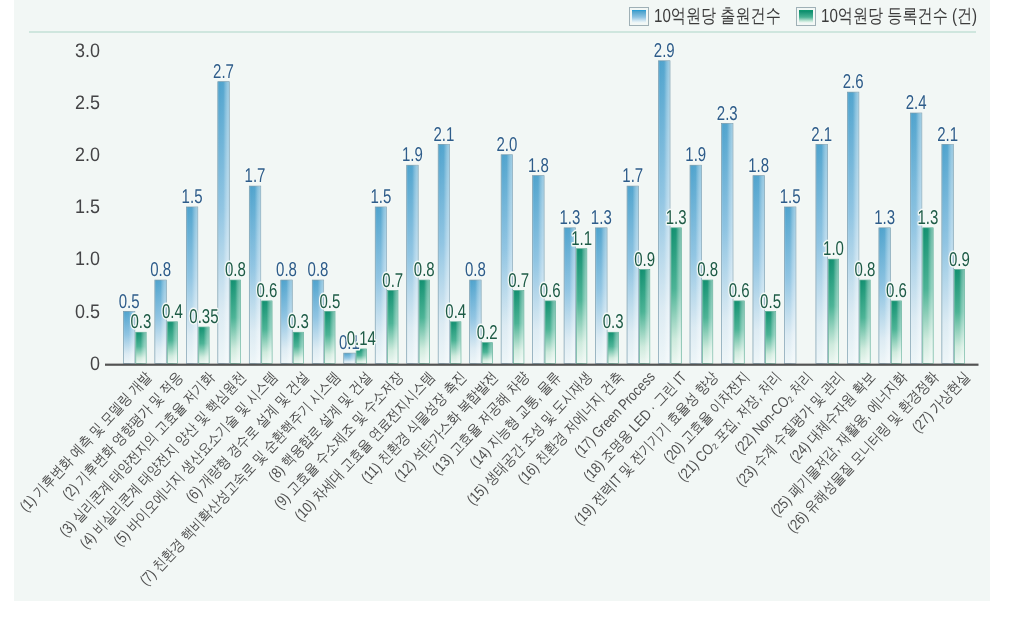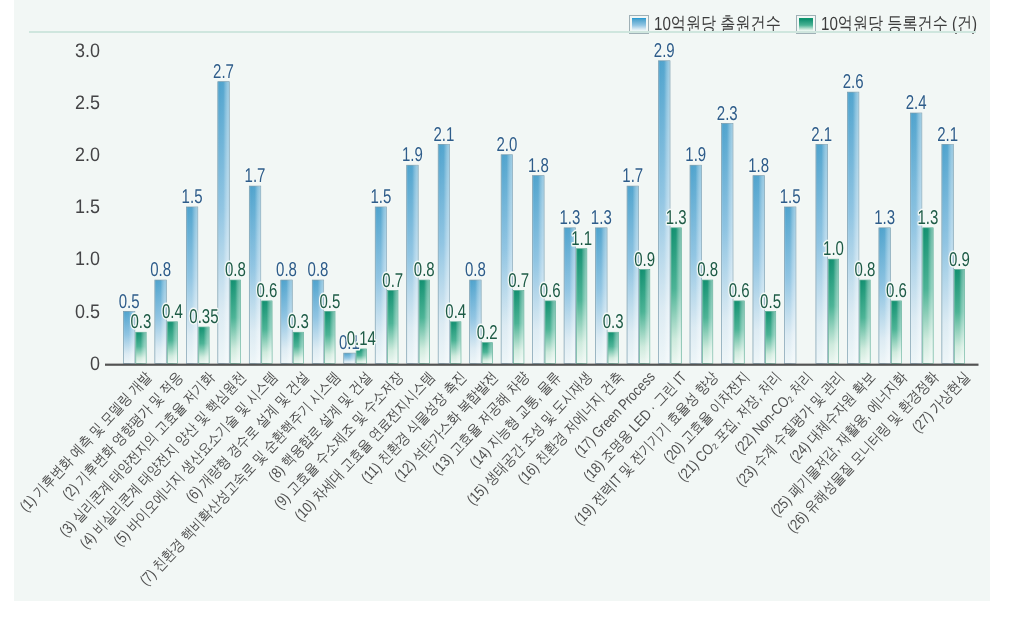--- a/index.html
+++ b/index.html
@@ -1,21 +1,21 @@
 <!DOCTYPE html>
 <html><head>
 <meta charset="utf-8">
 <style>
   html,body{margin:0;padding:0;background:#ffffff;}
   body{width:1011px;height:643px;overflow:hidden;font-family:"Liberation Sans",sans-serif;
         -webkit-font-smoothing:antialiased;text-rendering:geometricPrecision;}
   #root{position:relative;width:1011px;height:643px;background:#ffffff;}
   #panel{position:absolute;left:14px;top:0;width:976px;height:601px;background:#f2f7f5;}
   #legend{position:absolute;left:0;top:0;width:976px;height:31px;}
-  .legend-item{position:absolute;top:7px;display:flex;align-items:center;margin-top:8px;}
+  .legend-item{position:absolute;top:7px;display:flex;align-items:center;}
   .swatch{width:20px;height:19px;border:1px solid #9fb0b6;box-sizing:border-box;
           background-clip:content-box;padding:2px;margin-right:5px;background-color:#fff;}
   .swatch i{display:block;width:100%;height:100%;}
   .legend-label{font-size:19px;color:#3c3c3c;white-space:nowrap;line-height:19px;
                 display:inline-block;transform:scaleX(0.795);transform-origin:left center;}
   #legend-line{position:absolute;left:15px;top:31px;width:947px;height:2px;background:#cfe6de;}
   #plot{position:absolute;left:-14px;top:0;width:1011px;height:643px;}
   text.ytick{font-family:"Liberation Sans",sans-serif;font-size:19.5px;fill:#444446;}
   text.vlabel{font-family:"Liberation Sans",sans-serif;font-size:20px;}
   text.vlabel.blue{fill:#2e5c8a;}

